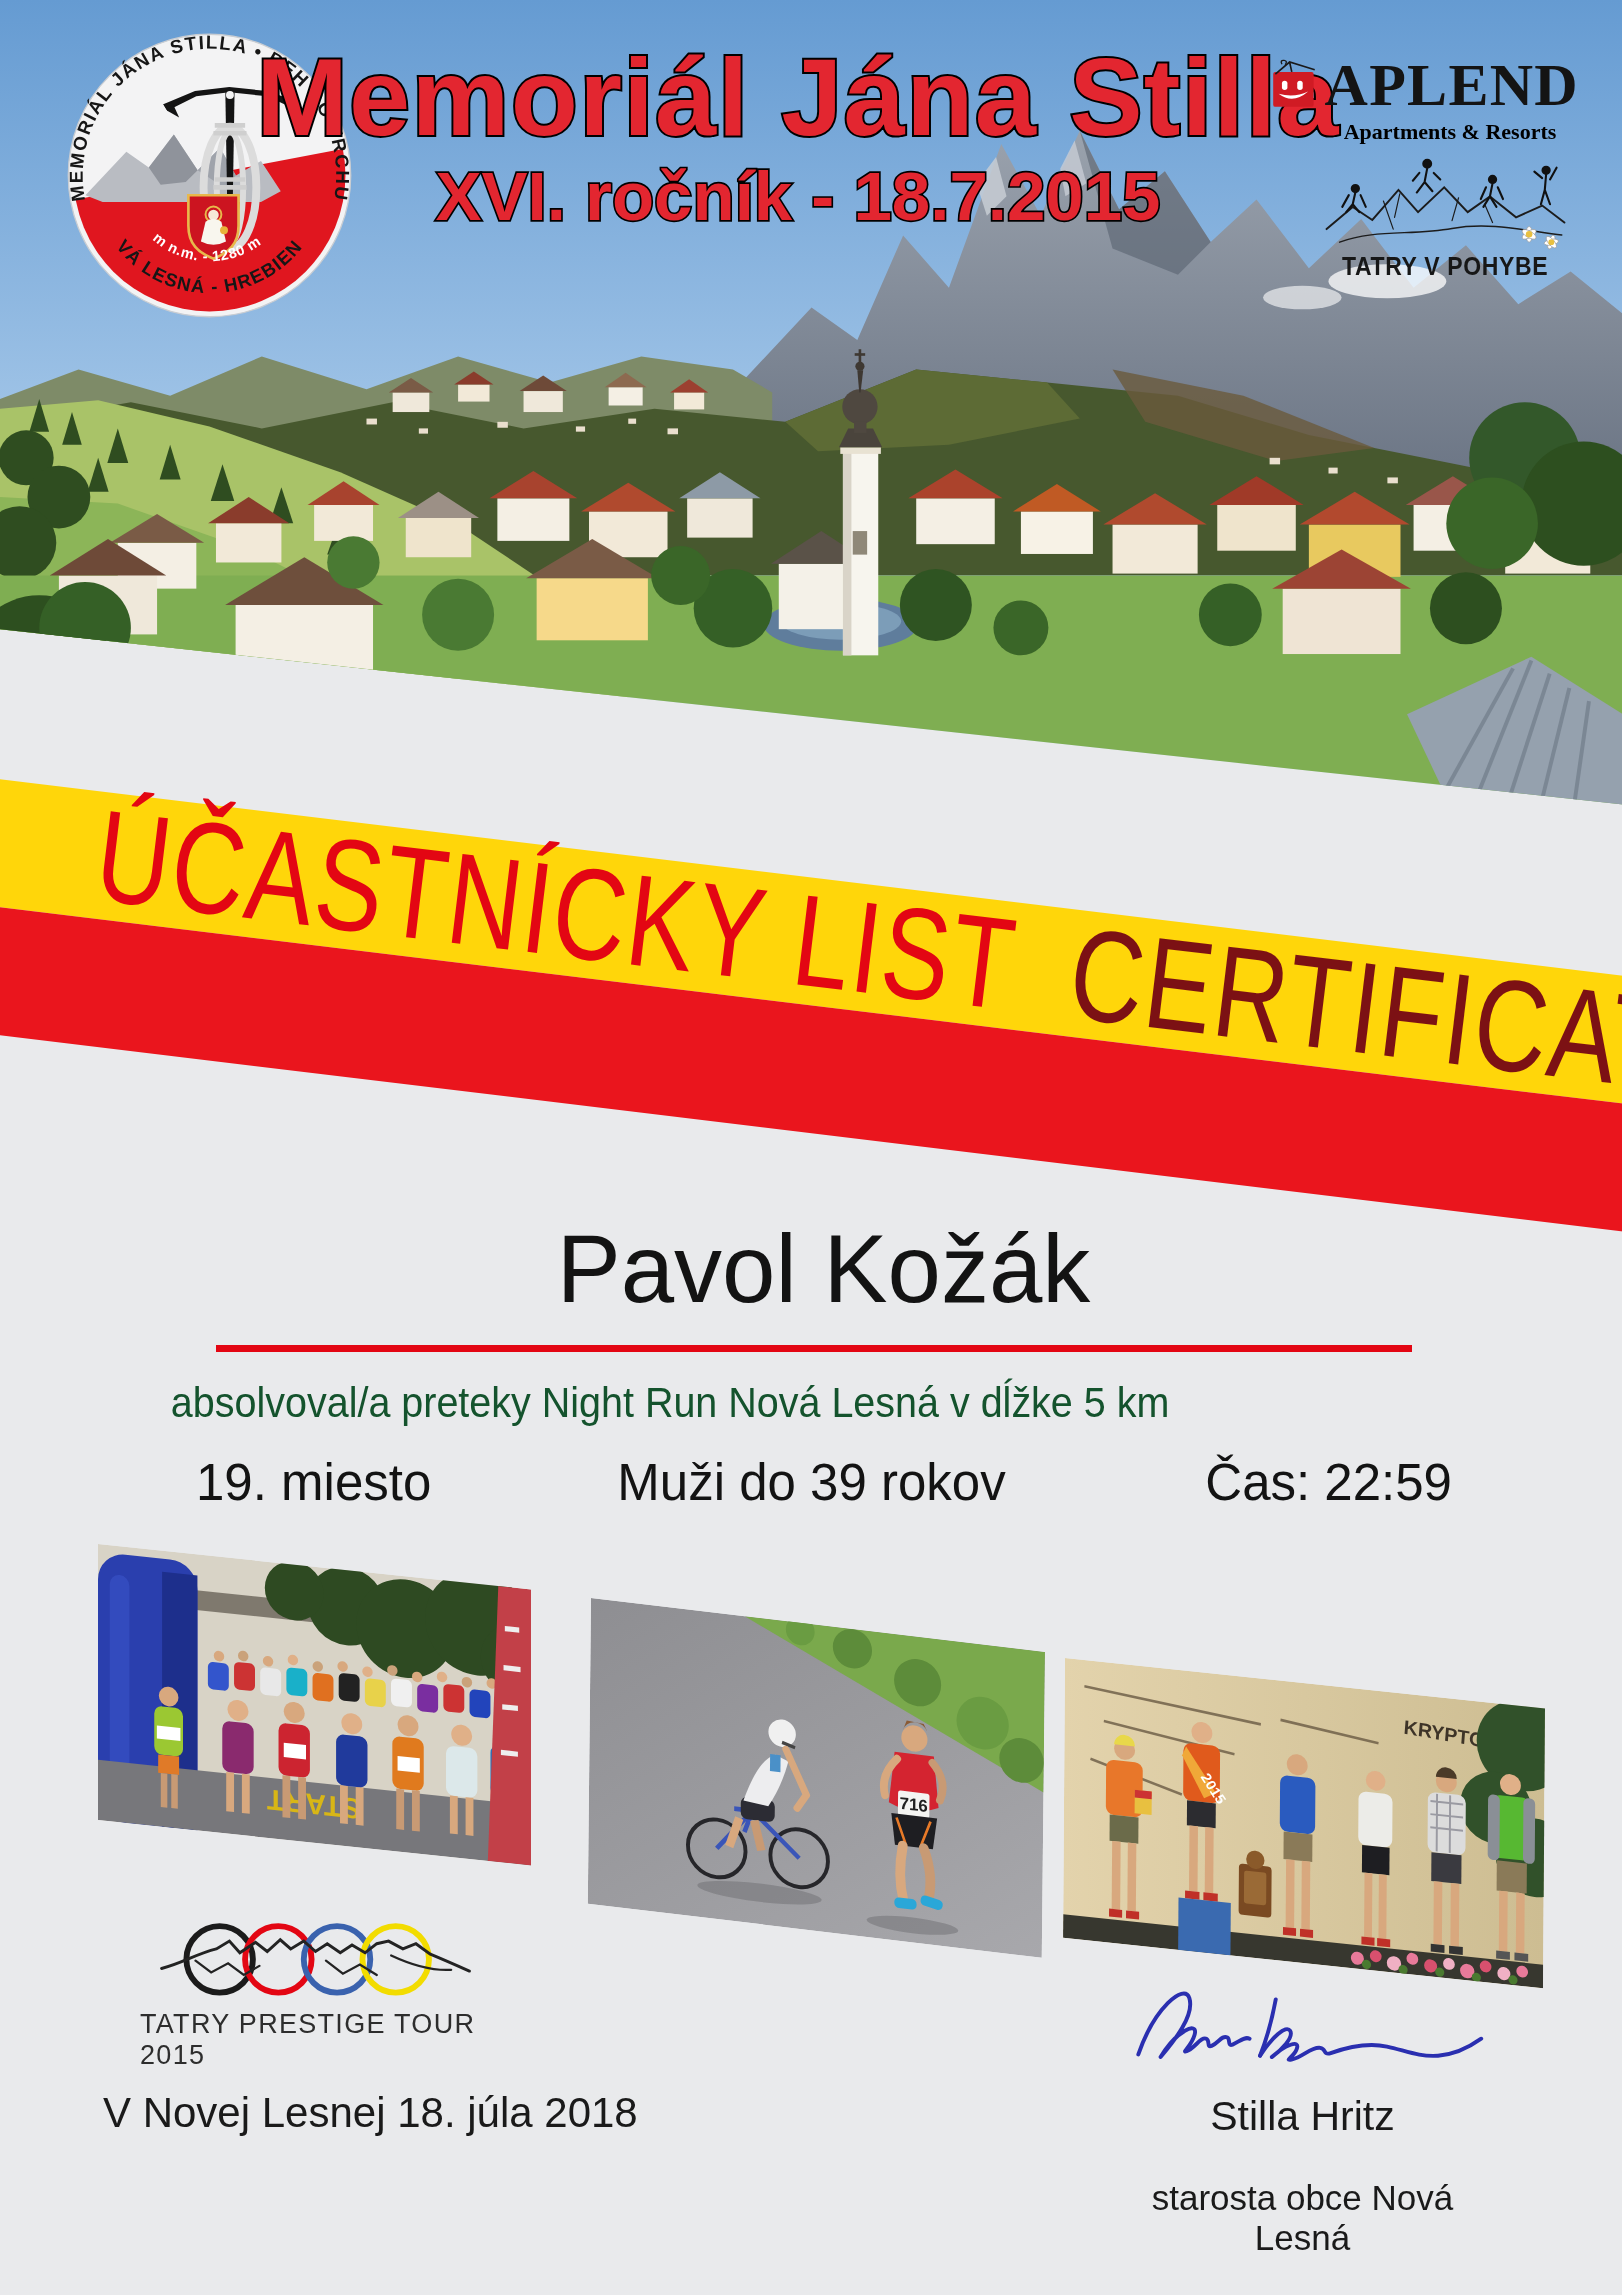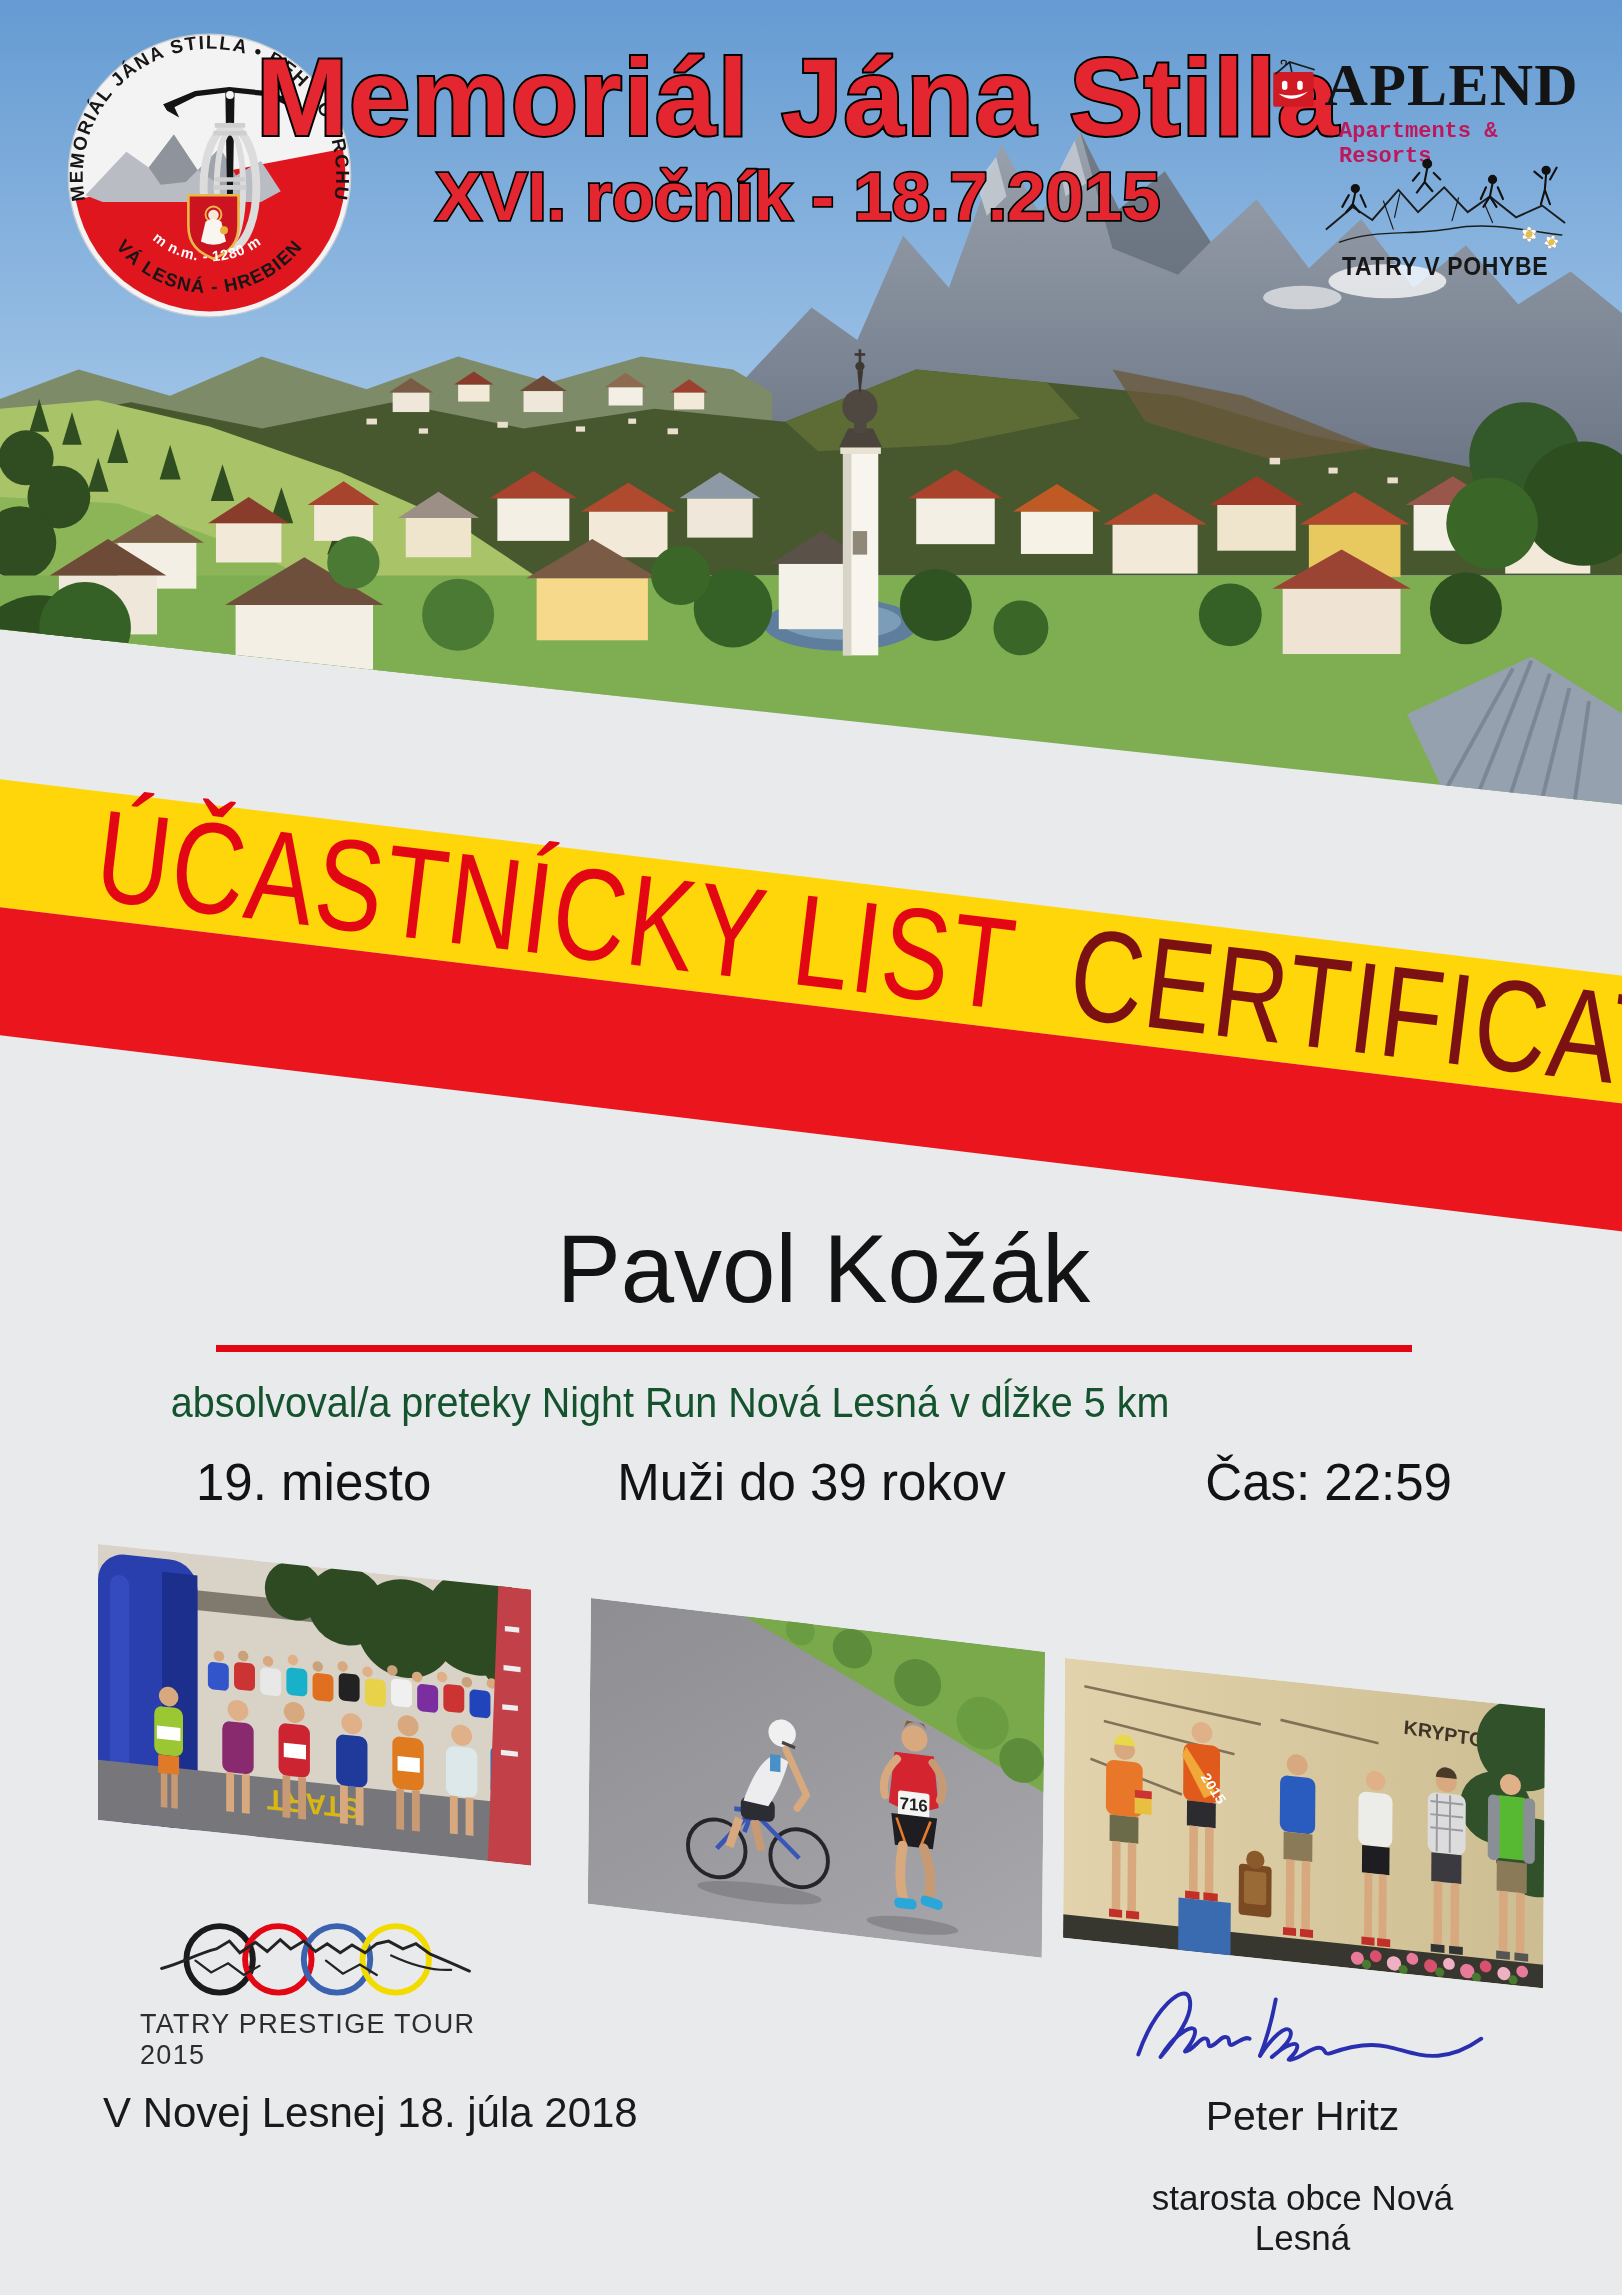--- a/index.html
+++ b/index.html
@@ -15,22 +15,22 @@
   #title-wrap{left:196px;top:39px;width:1204px;text-align:center;}
   #main-title{font-size:110px;font-weight:bold;color:#e32630;line-height:1.05;
      -webkit-text-stroke:3.9px #000; paint-order:stroke fill; letter-spacing:1.3px;}
   #edition{font-size:69px;font-weight:bold;color:#e32630;margin-top:2.6px;
      -webkit-text-stroke:3.3px #000; paint-order:stroke fill;}
   
   #aplend{left:1271px;top:55px;width:308px;}
   #aplend .row{display:flex;align-items:flex-end;}
   #aplend-name{font-family:"Liberation Serif",serif;font-weight:bold;font-size:60px;
      letter-spacing:1.3px;color:#141414;line-height:1;margin-left:6.5px;}
-  #aplend-tagline{font-family:Liberation Mono, monospace;font-weight:bold;font-size:22px;
-     color:#be185d;margin:3.9px 0 0 68px;width:222px;text-align:left;}
+  #aplend-tagline{font-family:Liberation Serif, serif;font-weight:bold;font-size:22px;
+     color:#000000;margin:3.9px 0 0 68px;width:222px;text-align:center;}
   #tatry{left:1318px;top:152px;width:255px;text-align:center;}
   #tatry-name{font-size:25px;font-weight:bold;color:#171717;letter-spacing:0.7px;
      display:inline-block;transform:scaleX(.92);}
   
   #bands{left:-52px;top:773px;width:1806px;transform:rotate(6.9deg);transform-origin:0 0;}
   #band-yellow{height:127px;background:#ffd60a;display:flex;align-items:center;overflow:visible;}
   #band-red{height:127px;background:#ea151d;}
   #band-text{white-space:nowrap;font-size:130px;font-weight:500;line-height:127px;
      transform:scaleX(.78);transform-origin:0 50%;padding-left:203px;}
   .sk{color:#e30613;letter-spacing:2.6px;}
@@ -603,15 +603,15 @@
 
 <div id="dateline" class="abs">V Novej Lesnej 18. júla 2018</div>
 
 <svg id="signature" class="abs" viewBox="0 0 570 140">
   <g fill="none" stroke="#2a2fb0" stroke-width="6" stroke-linecap="round" stroke-linejoin="round">
     <path d="M28,118 C52,48 98,8 106,32 C114,58 84,96 62,122 C86,82 120,66 114,88 C109,106 93,116 102,113 C114,109 124,90 132,94 C138,97 132,108 140,105 C150,101 156,88 164,92 C169,95 164,106 172,103 C182,99 190,90 198,94"></path>
     <path d="M238,34 C232,66 222,100 214,120"></path>
     <path d="M214,120 C232,92 254,72 260,82 C266,92 246,112 232,122 C252,104 276,94 270,110 C266,122 250,128 262,126 C280,122 292,106 306,108 C316,110 310,120 322,116 C350,106 380,100 408,106 C436,112 456,122 486,120 C516,118 538,104 552,94"></path>
   </g>
 </svg>
-<div id="signer-name" class="abs">Peter Hritz</div>
+<div id="signer-name" class="abs">Stilla Hritz</div>
 <div id="signer-title" class="abs">starosta obce Nová Lesná</div>
 
 
 </body></html>

